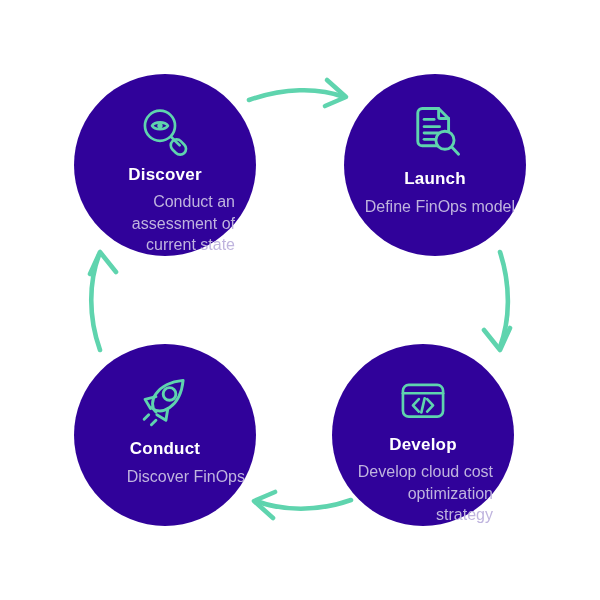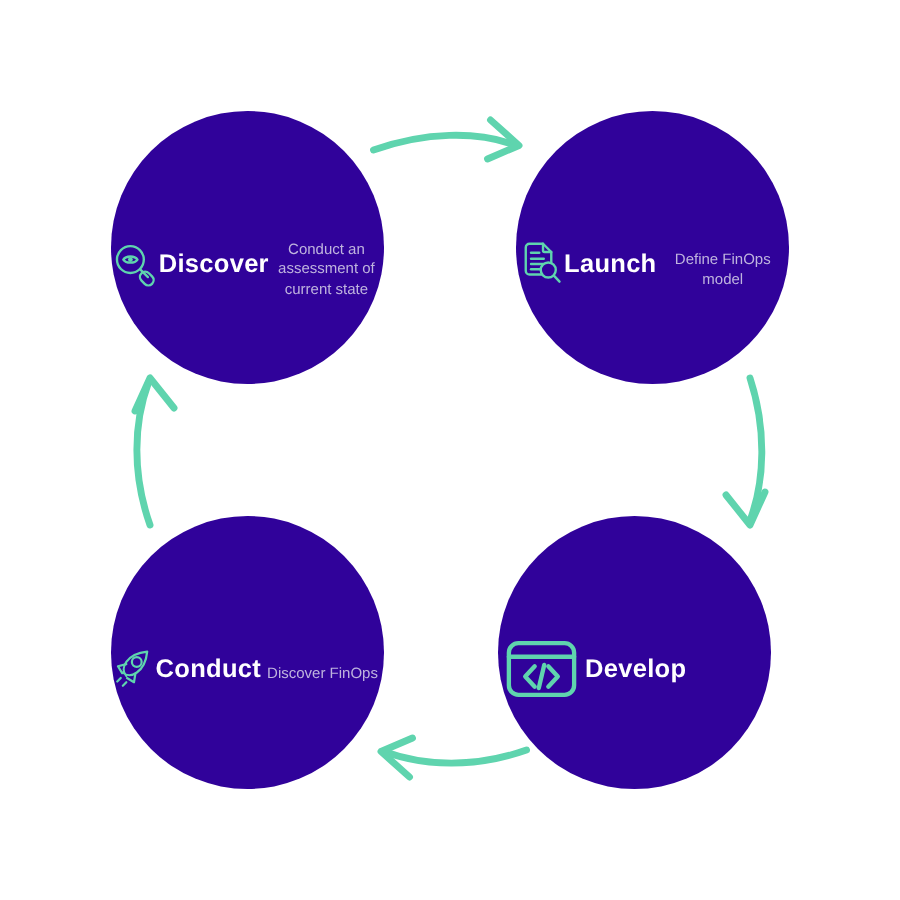--- a/index.html
+++ b/index.html
@@ -26,21 +26,21 @@
     width: 600px;
     height: 600px;
   }
   .node {
     position: absolute;
     width: 182px;
     height: 182px;
     border-radius: 50%;
     background: #30029A;
     display: flex;
-    flex-direction: row;
+    flex-direction: column;
     align-items: center;
     justify-content: flex-start;
     box-sizing: border-box;
     padding-top: 30px;
   }
   #node-discover { left: 74px;  top: 74px; }
   #node-define   { left: 344px; top: 74px; }
   #node-develop  { left: 332px; top: 344px; }
   #node-launch   { left: 74px;  top: 344px; }
 
@@ -54,23 +54,23 @@
     color: #ffffff;
     font-size: 17px;
     font-weight: bold;
     letter-spacing: 0.2px;
     line-height: 1.1;
     text-align: center;
     margin-bottom: 7px;
   }
   .node-desc {
     color: #BFB4DE;
-    font-size: 10px;
+    font-size: 16px;
     line-height: 1.35;
-    text-align: center;
+    text-align: right;
     width: 140px;
   }
   .node-desc.one-line { width: 160px; }
 </style>
 </head>
 <body>
 
 <div id="canvas">
 
   <svg class="arrows-layer" viewBox="0 0 600 600">
@@ -129,20 +129,21 @@
     <svg class="node-icon" viewBox="0 0 64 64">
       <g fill="none" stroke="#5FD4AE" stroke-width="3.2" stroke-linecap="round" stroke-linejoin="round">
         <rect x="8" y="13" width="48" height="38" rx="7"></rect>
         <path d="M8,23 h48"></path>
         <path d="M27,30 L20,37.5 L27,45"></path>
         <path d="M37,30 L44,37.5 L37,45"></path>
         <path d="M34,29 L30,46"></path>
       </g>
     </svg>
     <div class="node-title">Develop</div>
+    <div class="node-desc">Develop cloud cost optimization strategy</div>
   </div>
 
   <div class="node" id="node-launch">
     <svg class="node-icon" viewBox="0 0 64 64">
       <g fill="none" stroke="#5FD4AE" stroke-width="3.2" stroke-linecap="round" stroke-linejoin="round">
         <path d="M22,42 C12,32 22,10 52,7 C49,37 27,47 17,37"></path>
         <circle cx="37" cy="22" r="7"></circle>
         <path d="M22,25 L10,28 L16,38"></path>
         <path d="M35,39 L33,51 L23,45"></path>
         <path d="M9,50 L14,45"></path>

